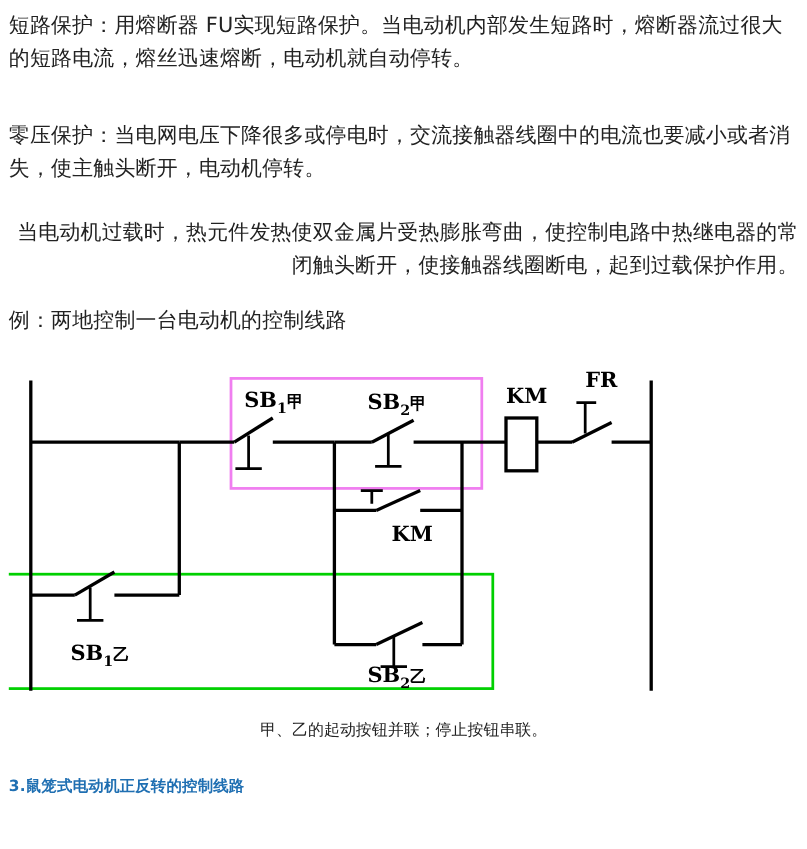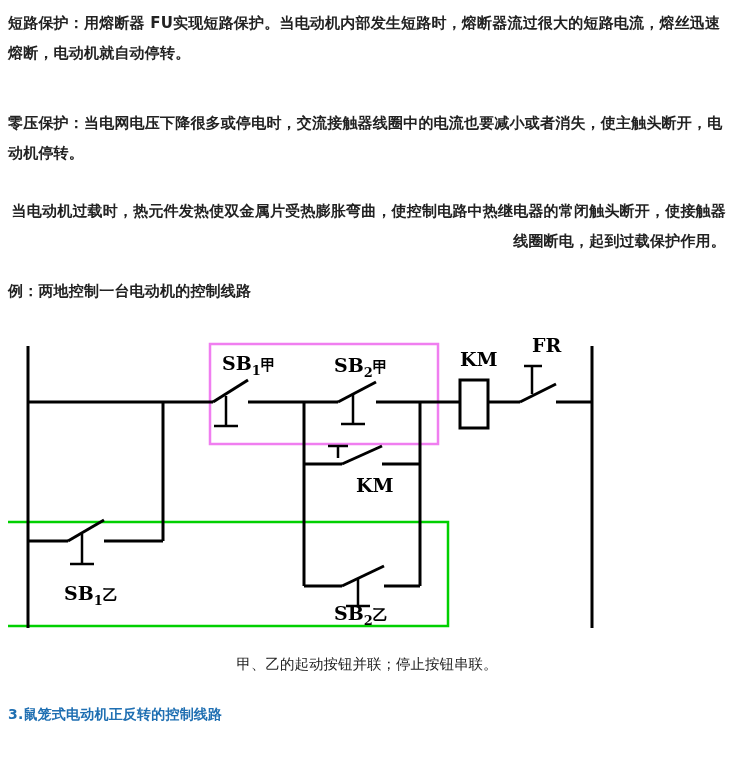--- a/index.html
+++ b/index.html
@@ -16,26 +16,25 @@
     overflow: hidden;
   }
   .page {
     position: relative;
     width: 734px;
     height: 772px;
     box-sizing: border-box;
     padding: 0 8px;
   }
   .para {
-    font-size: 15px;
+    font-size: 19px;
     line-height: 30px;
     color: #222222;
     margin: 0;
     letter-spacing: 0.2px;
-    font-weight: bold;
   }
   .para-block {
     margin-bottom: 20px;
   }
   #p1 { margin-top: 8px; }
   #p2 { margin-top: 40px; }
   #p3 { margin-top: 28px; }
   #p4 { margin-top: 28px; text-align: right; }
   #p5 { margin-top: 16px; }
 

